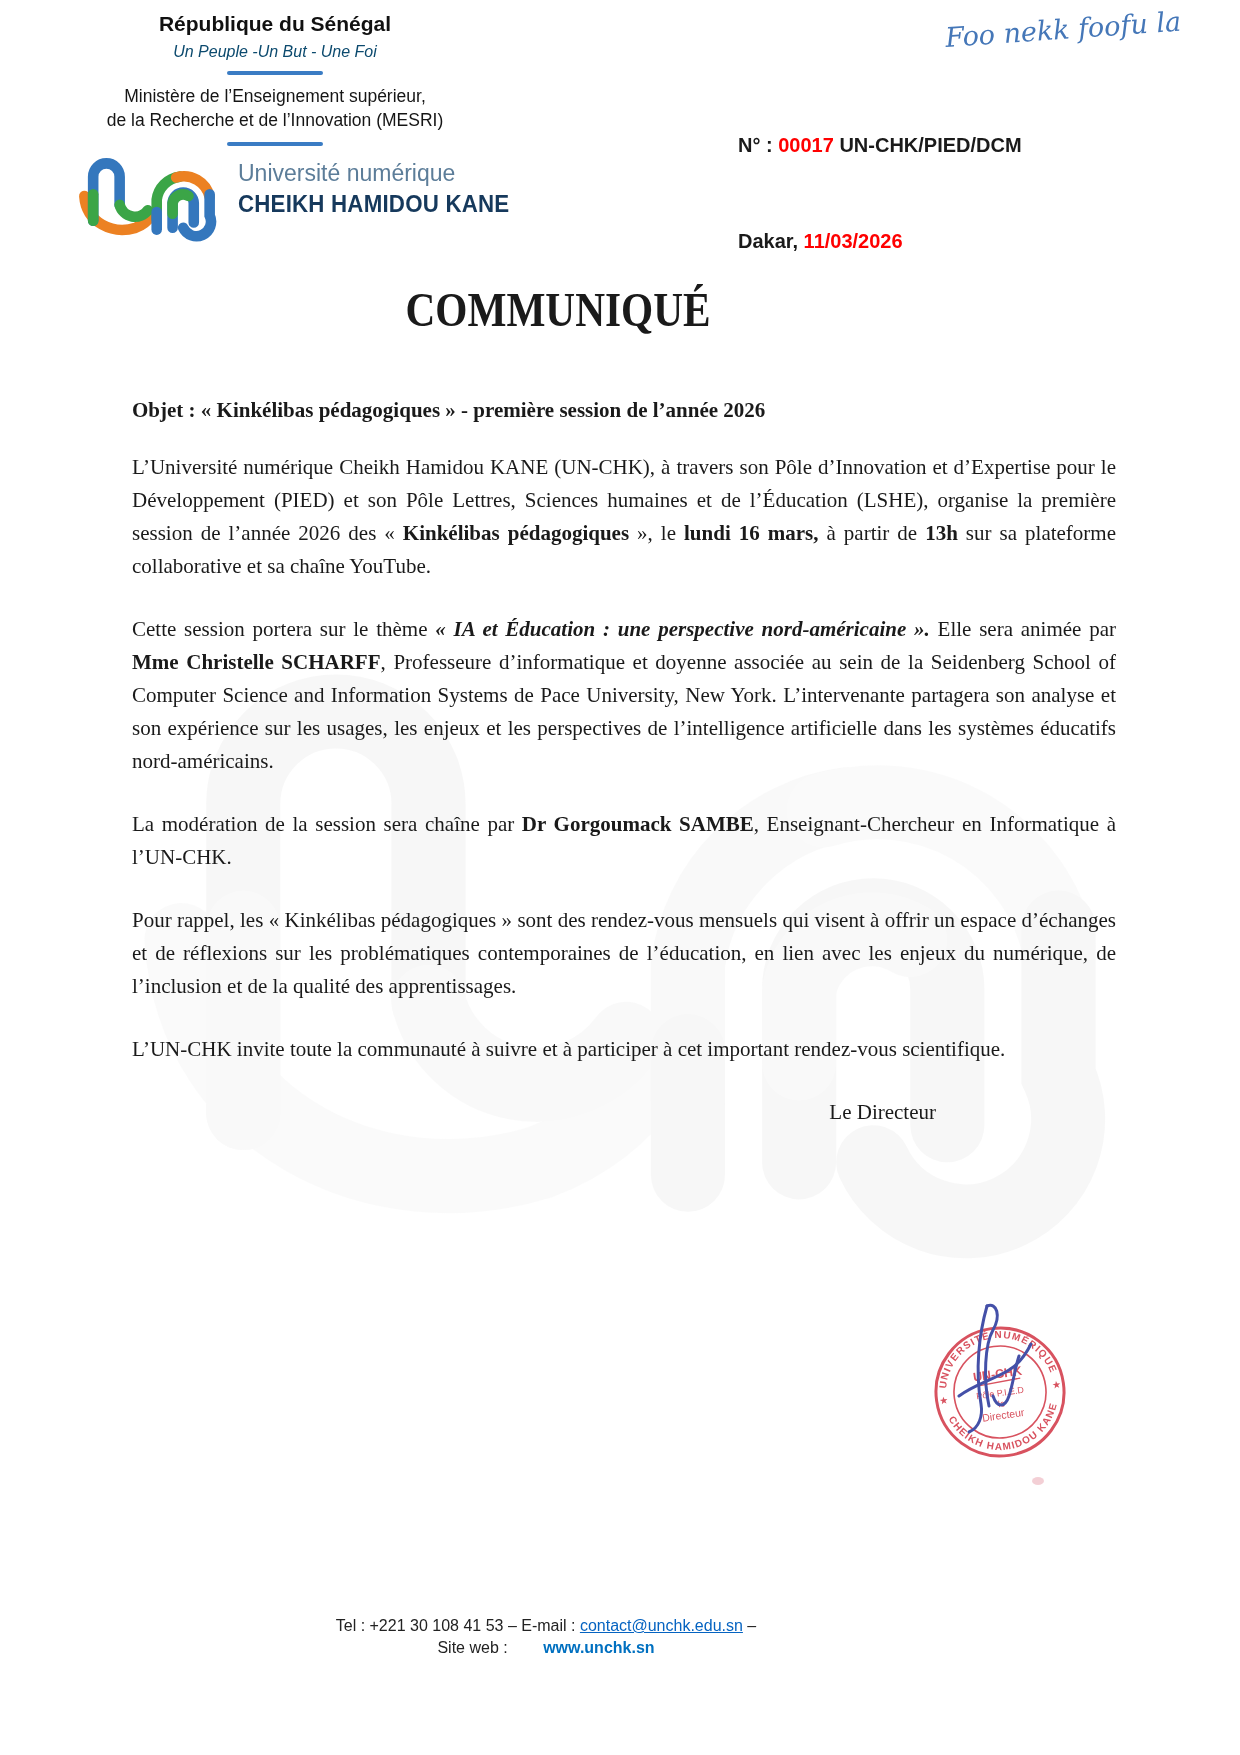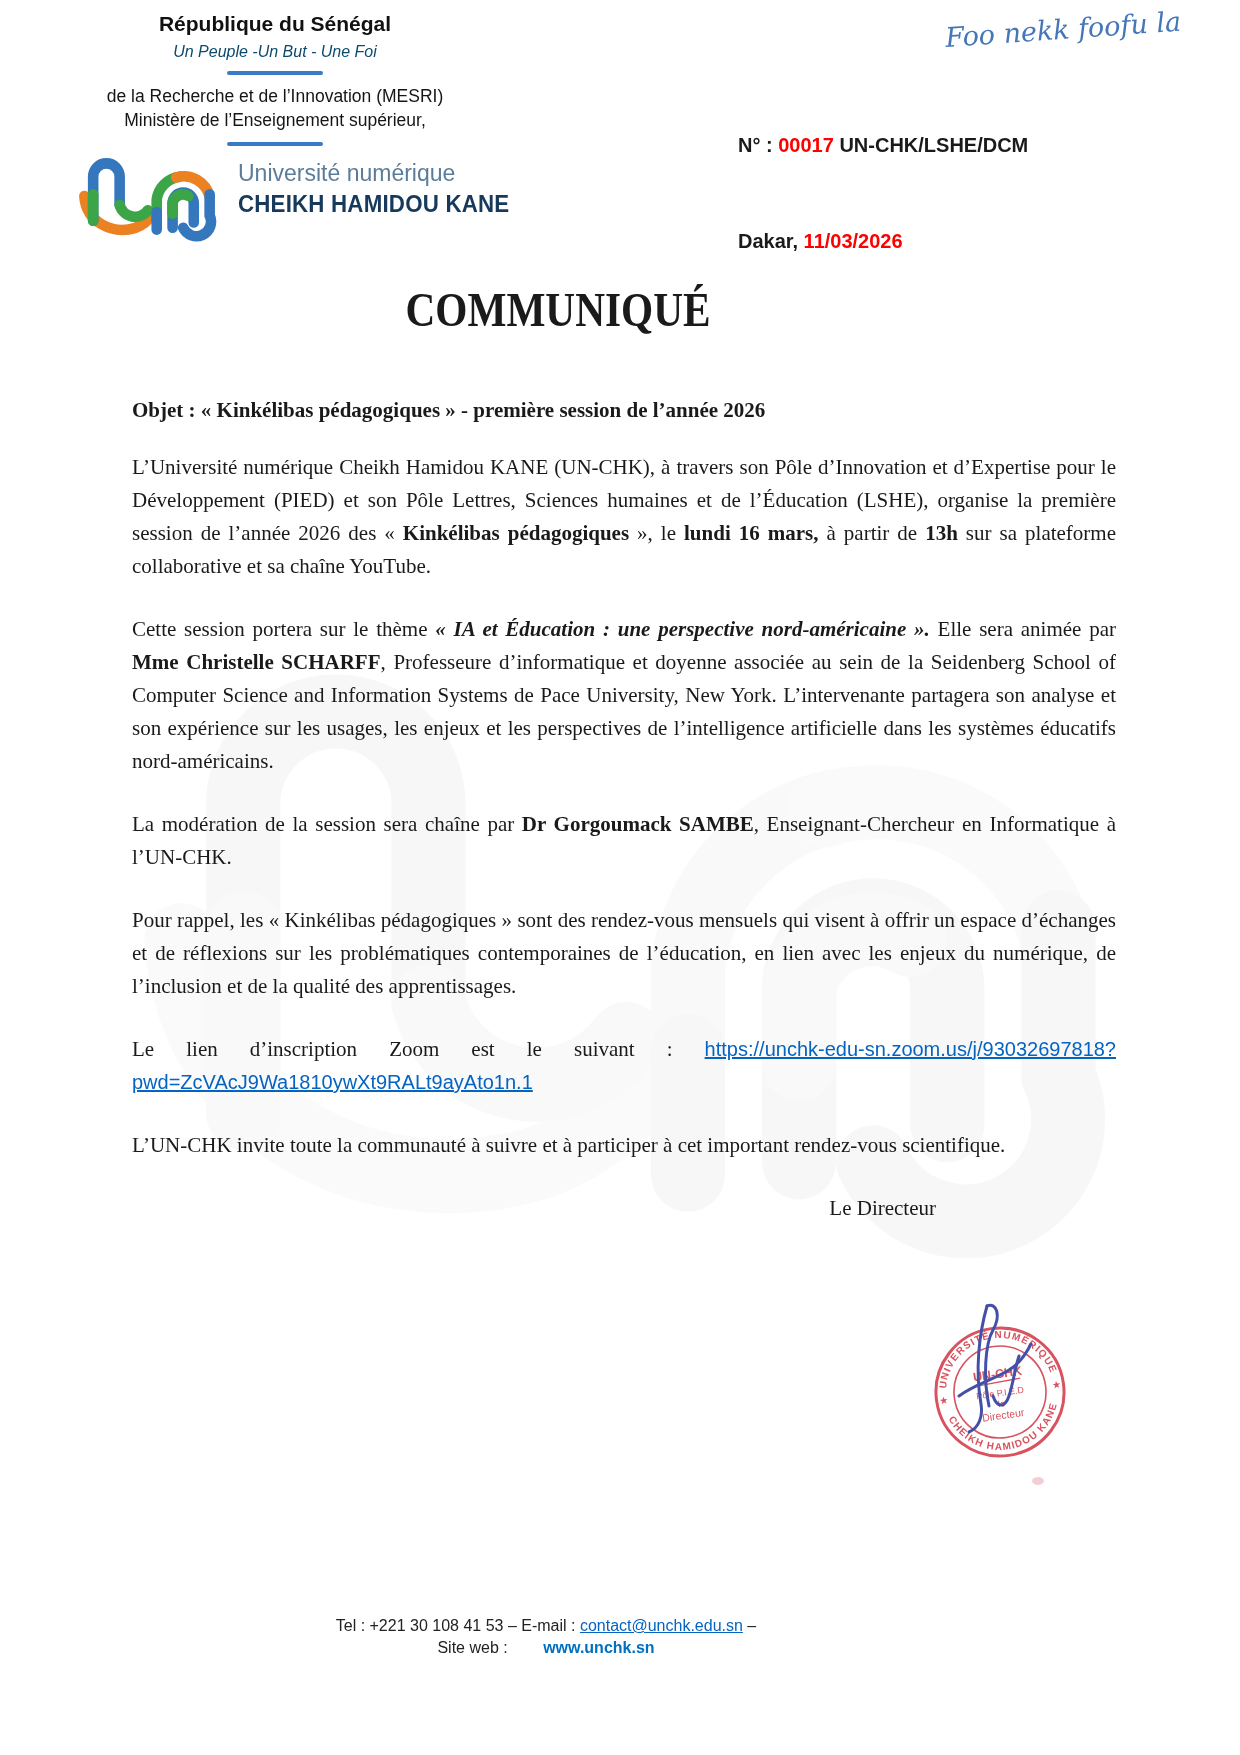--- a/index.html
+++ b/index.html
@@ -87,50 +87,49 @@
     <svg viewBox="0 0 170 120">
         <use href="#unlogo"></use>
       </svg>
   </div>
 
   <div class="gov">
     <div class="republic">République du Sénégal</div>
     <div class="motto">Un Peuple -Un But - Une Foi</div>
     <div class="rule"></div>
     <div class="ministry">
+      <div>Ministère de l’Enseignement supérieur,</div>
       <div>de la Recherche et de l’Innovation (MESRI)</div>
-      <div>Ministère de l’Enseignement supérieur,</div>
     </div>
     <div class="rule"></div>
   </div>
 
   <div class="logorow">
     <svg class="logomark" viewBox="0 0 170 120">
         <use href="#unlogo"></use>
       </svg>
     <div class="brand">
       <div class="brand1">Université numérique</div>
       <div class="brand2">CHEIKH HAMIDOU KANE</div>
     </div>
   </div>
 
   <div class="script">Foo nekk foofu la</div>
 
-  <div class="refline"><span>N° : </span><span class="red">00017</span><span> UN-CHK/LSHE/DCM</span></div>
+  <div class="refline"><span>N° : </span><span class="red">00017</span><span> UN-CHK/PIED/DCM</span></div>
   <div class="dateline"><span>Dakar, </span><span class="red">11/03/2026</span></div>
 
   <div class="title">COMMUNIQUÉ</div>
 
   <div class="bodytext">
     <p class="objet">Objet : « Kinkélibas pédagogiques » - première session de l’année 2026</p>
     <p><span>L’Université numérique Cheikh Hamidou KANE (UN-CHK), à travers son Pôle d’Innovation et d’Expertise pour le Développement (PIED) et son Pôle Lettres, Sciences humaines et de l’Éducation (LSHE), organise la première session de l’année 2026 des « </span><span class="b">Kinkélibas pédagogiques</span><span> », le </span><span class="b">lundi 16 mars,</span><span> à partir de </span><span class="b">13h</span><span> sur sa plateforme collaborative et sa chaîne YouTube.</span></p>
     <p><span>Cette session portera sur le thème </span><span class="b i">« IA et Éducation : une perspective nord-américaine ».</span><span> Elle sera animée par </span><span class="b">Mme Christelle SCHARFF</span><span>, Professeure d’informatique et doyenne associée au sein de la Seidenberg School of Computer Science and Information Systems de Pace University, New York. L’intervenante partagera son analyse et son expérience sur les usages, les enjeux et les perspectives de l’intelligence artificielle dans les systèmes éducatifs nord-américains.</span></p>
     <p><span>La modération de la session sera chaîne par </span><span class="b">Dr Gorgoumack SAMBE</span><span>, Enseignant-Chercheur en Informatique à l’UN-CHK.</span></p>
     <p><span>Pour rappel, les « Kinkélibas pédagogiques » sont des rendez-vous mensuels qui visent à offrir un espace d’échanges et de réflexions sur les problématiques contemporaines de l’éducation, en lien avec les enjeux du numérique, de l’inclusion et de la qualité des apprentissages.</span></p>
-    <p><span>Le lien d’inscription Zoom est le suivant : </span><a class="doclink">https://unchk-edu-sn.zoom.us/j/93032697818?pwd=ZcVAcJ9Wa1810ywXt9RALt9ayAto1n.1</a></p>
     <p><span>L’UN-CHK invite toute la communauté à suivre et à participer à cet important rendez-vous scientifique.</span></p>
     <p class="signoff">Le Directeur</p>
   </div>
 
   <div class="stampwrap">
     <svg class="stamp" viewBox="0 0 140 140" width="140" height="140">
       <g transform="rotate(-8 70 70)" fill="none">
         <circle cx="70" cy="70" r="64" stroke="var(--stamp-red,#D8525F)" stroke-width="3"></circle>
         <circle cx="70" cy="70" r="46" stroke="var(--stamp-red,#D8525F)" stroke-width="1.6"></circle>
         <path id="arcTop" d="M 16,70 A 54,54 0 0 1 124,70"></path>

